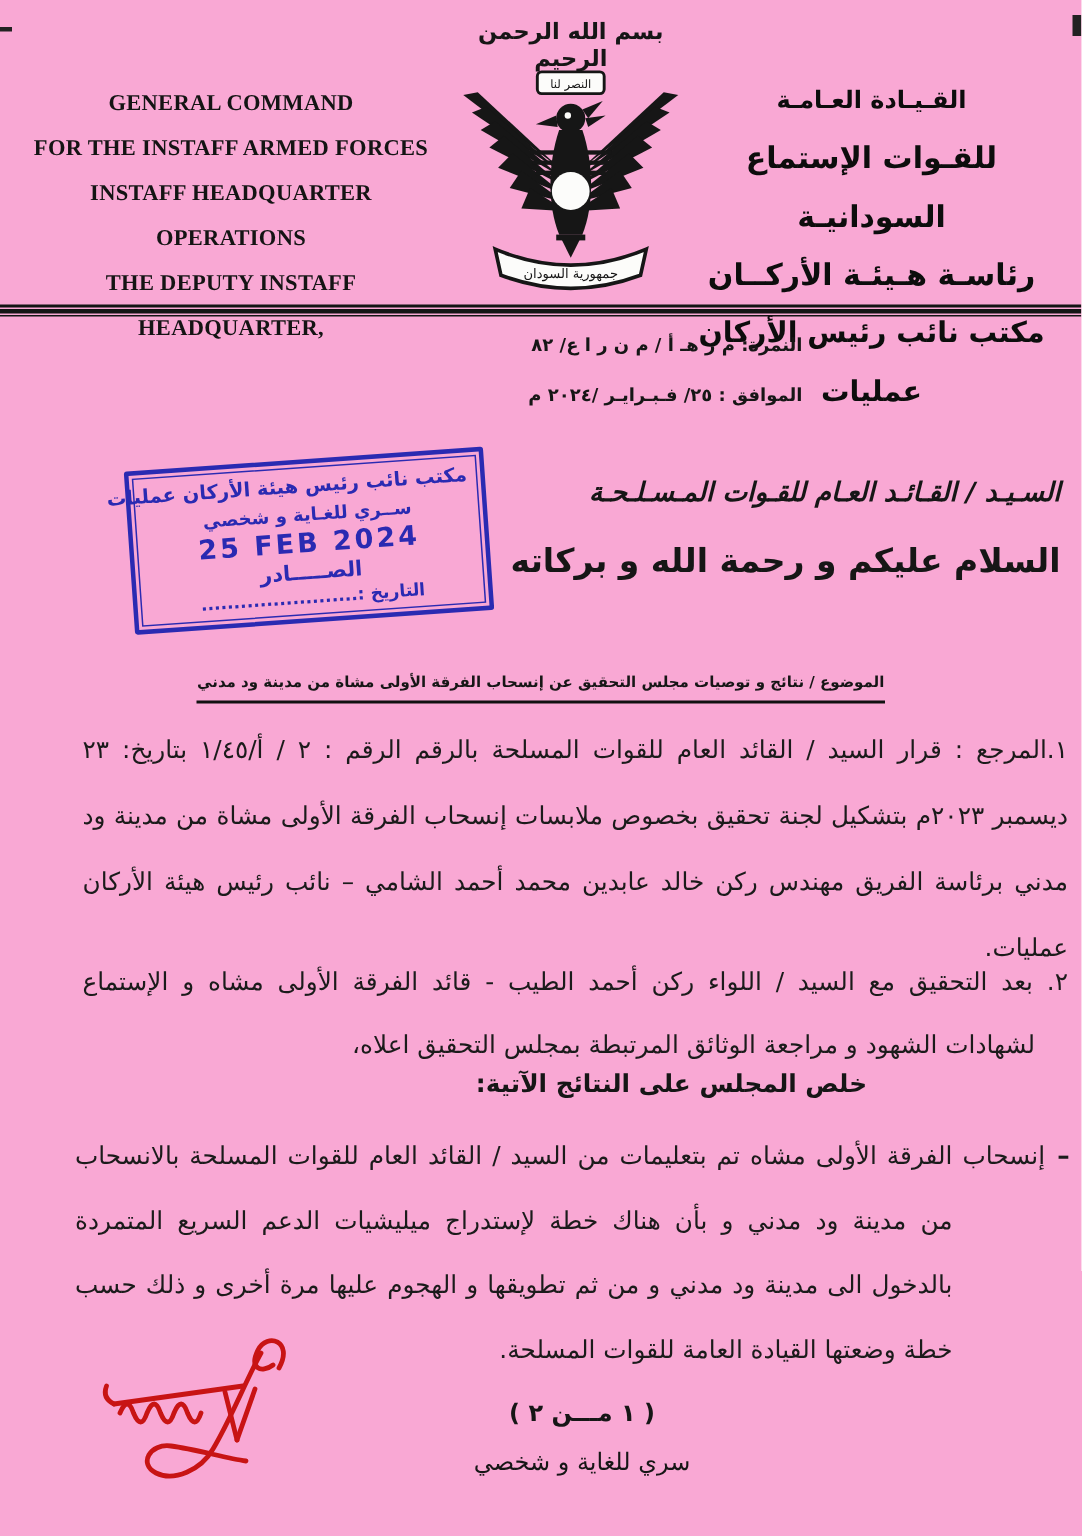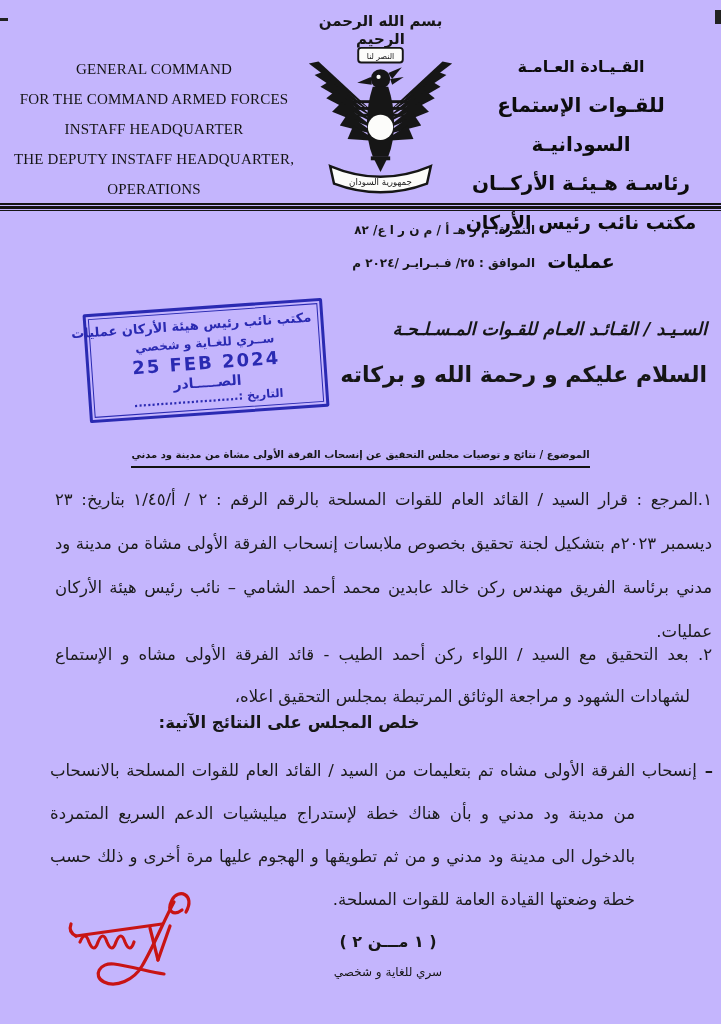--- a/index.html
+++ b/index.html
@@ -1,26 +1,26 @@
 <!DOCTYPE html>
 <html lang="ar"><head>
 <meta charset="utf-8">
 <style>
   html,body{margin:0;padding:0;background:#ffffff;}
   .page{
     position:relative;width:721px;height:1024px;overflow:hidden;
-    background:#c4b5fd;color:#161616;
+    background:#f9a8d4;color:#161616;
     font-family:"DejaVu Sans",sans-serif;
   }
   .abs{position:absolute;}
   
   .basmala{left:293px;top:12px;width:175px;text-align:center;
     font-size:15px;font-weight:600;direction:rtl;}
   .hdr-en{left:8px;top:54px;width:292px;text-align:center;
-    font-family:"Liberation Serif",serif;font-weight:normal;
+    font-family:"Liberation Serif",serif;font-weight:bold;
     font-size:15px;line-height:30px;color:#141414;letter-spacing:.2px;}
   .emblem{left:303px;top:42px;text-align:center;}
   .hdr-ar{left:446px;top:47px;width:270px;text-align:center;direction:rtl;
     font-weight:800;font-size:20px;line-height:39px;color:#0d0d0d;}
   .hdr-ar .l1{font-size:16px;}
   .hdr-ar .l4{font-size:19px;}
   
   .rule{left:0;top:203px;width:721px;}
   .rule .r1{height:2px;background:#141414;}
   .rule .r2{height:1px;background:transparent;}
@@ -49,47 +49,47 @@
   .stamp .s5{font-weight:700;font-size:11.5px;margin-top:1px;white-space:nowrap;}
   
   .subject{left:6px;top:443px;width:709px;text-align:center;direction:rtl;}
   .subject span{display:inline-block;font-weight:800;font-size:10px;
     white-space:nowrap;border-bottom:2.5px solid #111;padding-bottom:6px;}
   
   .para{direction:rtl;text-align:justify;font-size:16.5px;color:#1b1b1b;}
   .para1{left:55px;top:478px;width:657px;line-height:44px;}
   .para2{left:55px;top:634px;width:657px;line-height:42px;
     padding-right:22px;text-indent:-22px;box-sizing:border-box;}
-  .khalas{left:0;top:713px;width:578px;text-align:center;direction:rtl;
+  .khalas{left:0;top:713px;width:578px;text-align:right;direction:rtl;
     font-weight:800;font-size:16.5px;}
   .bullet{left:50px;top:749px;width:663px;line-height:43px;
     padding-right:78px;text-indent:-78px;box-sizing:border-box;}
   .bullet .mark{font-weight:bold;padding-left:8px;}
   
   .signature{left:46px;top:886px;}
   .pagenum{left:258px;top:932px;width:260px;text-align:center;direction:rtl;
     font-size:16px;font-weight:600;}
   .classif{left:258px;top:965px;width:260px;text-align:center;direction:rtl;
-    font-size:12px;}
+    font-size:16px;}
   
   .art{position:absolute;background:#222;}
 </style>
 </head>
 <body>
 
 <div class="page">
 
   <div class="abs basmala">بسم الله الرحمن الرحيم</div>
 
   <div class="abs hdr-en">
     <div>GENERAL COMMAND</div>
-    <div>FOR THE COMMAND ARMED FORCES</div>
+    <div>FOR THE INSTAFF ARMED FORCES</div>
     <div>INSTAFF HEADQUARTER</div>
+    <div>OPERATIONS</div>
     <div>THE DEPUTY INSTAFF HEADQUARTER,</div>
-    <div>OPERATIONS</div>
   </div>
 
   <div class="abs emblem">
     <svg width="155" height="160" viewBox="0 0 160 165">
       <g fill="#161616" stroke="none">
 
         <polygon points="72,72 6,22 16,20"></polygon>
         <polygon points="72,74 12,34 22,30"></polygon>
         <polygon points="73,78 18,46 28,40"></polygon>
         <polygon points="74,84 24,58 34,50"></polygon>

